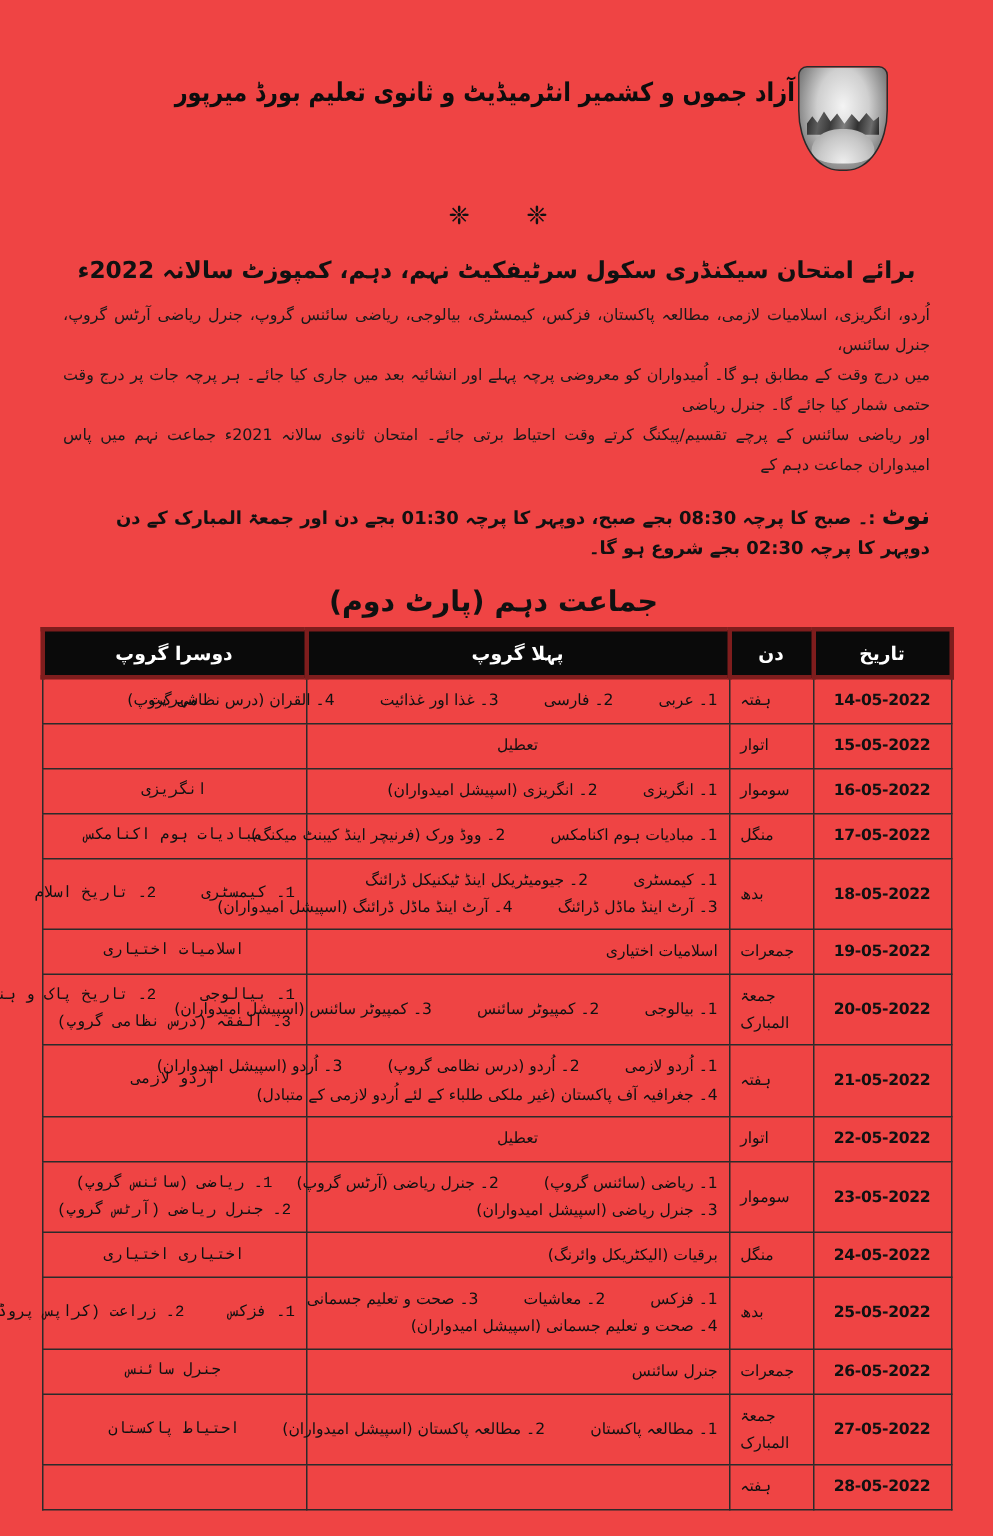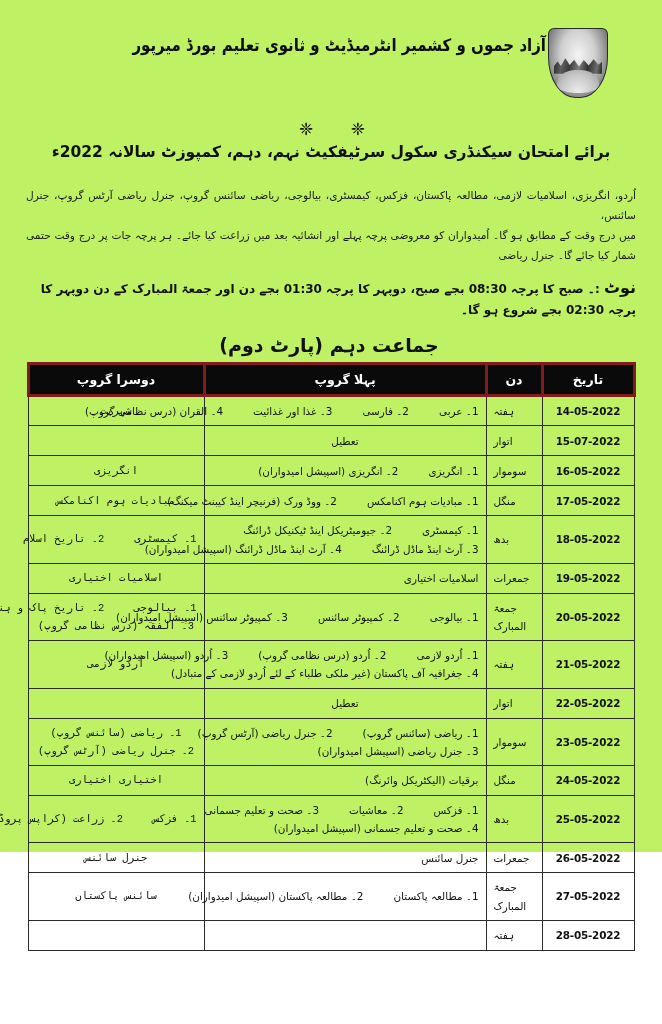--- a/index.html
+++ b/index.html
@@ -11,25 +11,25 @@
     width: 662px;
     height: 1024px;
     font-family: "DejaVu Sans", "Liberation Sans", sans-serif;
     color: #111111;
     position: relative;
     overflow: hidden;
   }
 
   .page {
     width: 662px;
-    height: 852px;
+    height: 1024px;
     position: relative;
     box-sizing: border-box;
-    padding: 0;
-    background: #bef264;
+    padding: 16px;
+    background: #ef4444;
   }
 
   
   .masthead {
     display: flex;
     flex-direction: row-reverse;
     align-items: flex-start;
     justify-content: flex-end;
     padding: 28px 30px 0 30px;
     height: 92px;
@@ -107,27 +107,27 @@
     transform: translateY(-50%);
     font-size: 17px;
     letter-spacing: -2px;
   }
   .doc-title .orn.l { left: 2px; }
   .doc-title .orn.r { right: 2px; }
 
   .doc-subtitle {
     font-size: 15.5px;
     font-weight: 700;
-    margin-top: 10px;
+    margin-top: 22px;
     letter-spacing: .2px;
   }
 
   
   .instructions {
-    margin: 25px 26px 0 26px;
+    margin: 12px 26px 0 26px;
     font-size: 10.6px;
     line-height: 1.85;
     text-align: justify;
     text-align-last: right;
     color: #1a1a1a;
     letter-spacing: .1px;
   }
   .instructions p { margin: 0 0 1px 0; }
 
   .note-line {
@@ -237,21 +237,22 @@
   <div class="title-block">
     <div class="doc-title">
       <span class="orn l">❈</span>
       <span class="orn r">❈</span>
     </div>
     <div class="doc-subtitle">برائے امتحان سیکنڈری سکول سرٹیفکیٹ نہم، دہم، کمپوزٹ سالانہ 2022ء</div>
   </div>
 
   <div class="instructions">
     <p>اُردو، انگریزی، اسلامیات لازمی، مطالعہ پاکستان، فزکس، کیمسٹری، بیالوجی، ریاضی سائنس گروپ، جنرل ریاضی آرٹس گروپ، جنرل سائنس،</p>
-    <p>میں درج وقت کے مطابق ہو گا۔ اُمیدواران کو معروضی پرچہ پہلے اور انشائیہ بعد میں زراعت کیا جائے۔ ہر پرچہ جات پر درج وقت حتمی شمار کیا جائے گا۔ جنرل ریاضی</p>
+    <p>میں درج وقت کے مطابق ہو گا۔ اُمیدواران کو معروضی پرچہ پہلے اور انشائیہ بعد میں جاری کیا جائے۔ ہر پرچہ جات پر درج وقت حتمی شمار کیا جائے گا۔ جنرل ریاضی</p>
+    <p>اور ریاضی سائنس کے پرچے تقسیم/پیکنگ کرتے وقت احتیاط برتی جائے۔ امتحان ثانوی سالانہ 2021ء جماعت نہم میں پاس امیدواران جماعت دہم کے</p>
   </div>
 
   <div class="note-line">
     <span class="note-label">نوٹ</span>
     <span>:۔  صبح کا پرچہ 08:30 بجے صبح، دوپہر کا پرچہ 01:30 بجے دن اور جمعۃ المبارک کے دن دوپہر کا پرچہ 02:30 بجے شروع ہو گا۔</span>
   </div>
 
   <div class="class-heading">جماعت دہم (پارٹ دوم)</div>
 
   <table class="sheet">
@@ -268,21 +269,21 @@
           <td class="col-date">14-05-2022</td>
           <td class="col-day">ہفتہ</td>
           <td class="col-g1">
             <span class="subline"><span class="item">1۔ عربی</span><span class="item">2۔ فارسی</span><span class="item">3۔ غذا اور غذائیت</span><span class="item">4۔ القران (درس نظامی گروپ)</span></span>
           </td>
           <td class="col-g2">
             <span class="subline"><span class="item">شہریت</span></span>
           </td>
         </tr>
         <tr class="holiday">
-          <td class="col-date">15-07-2022</td>
+          <td class="col-date">15-05-2022</td>
           <td class="col-day">اتوار</td>
           <td class="col-g1 center-span">
             <span class="subline"><span class="item">تعطیل</span></span>
           </td>
           <td class="col-g2">
             <span class="subline"></span>
           </td>
         </tr>
         <tr>
           <td class="col-date">16-05-2022</td>
@@ -400,21 +401,21 @@
             <span class="subline"><span class="item">جنرل سائنس</span></span>
           </td>
         </tr>
         <tr>
           <td class="col-date">27-05-2022</td>
           <td class="col-day">جمعۃ المبارک</td>
           <td class="col-g1">
             <span class="subline"><span class="item">1۔ مطالعہ پاکستان</span><span class="item">2۔ مطالعہ پاکستان (اسپیشل امیدواران)</span></span>
           </td>
           <td class="col-g2">
-            <span class="subline"><span class="item">سائنس پاکستان</span></span>
+            <span class="subline"><span class="item">احتیاط پاکستان</span></span>
           </td>
         </tr>
         <tr>
           <td class="col-date">28-05-2022</td>
           <td class="col-day">ہفتہ</td>
           <td class="col-g1"></td>
           <td class="col-g2"></td>
         </tr>
       </tbody>
   </table>

